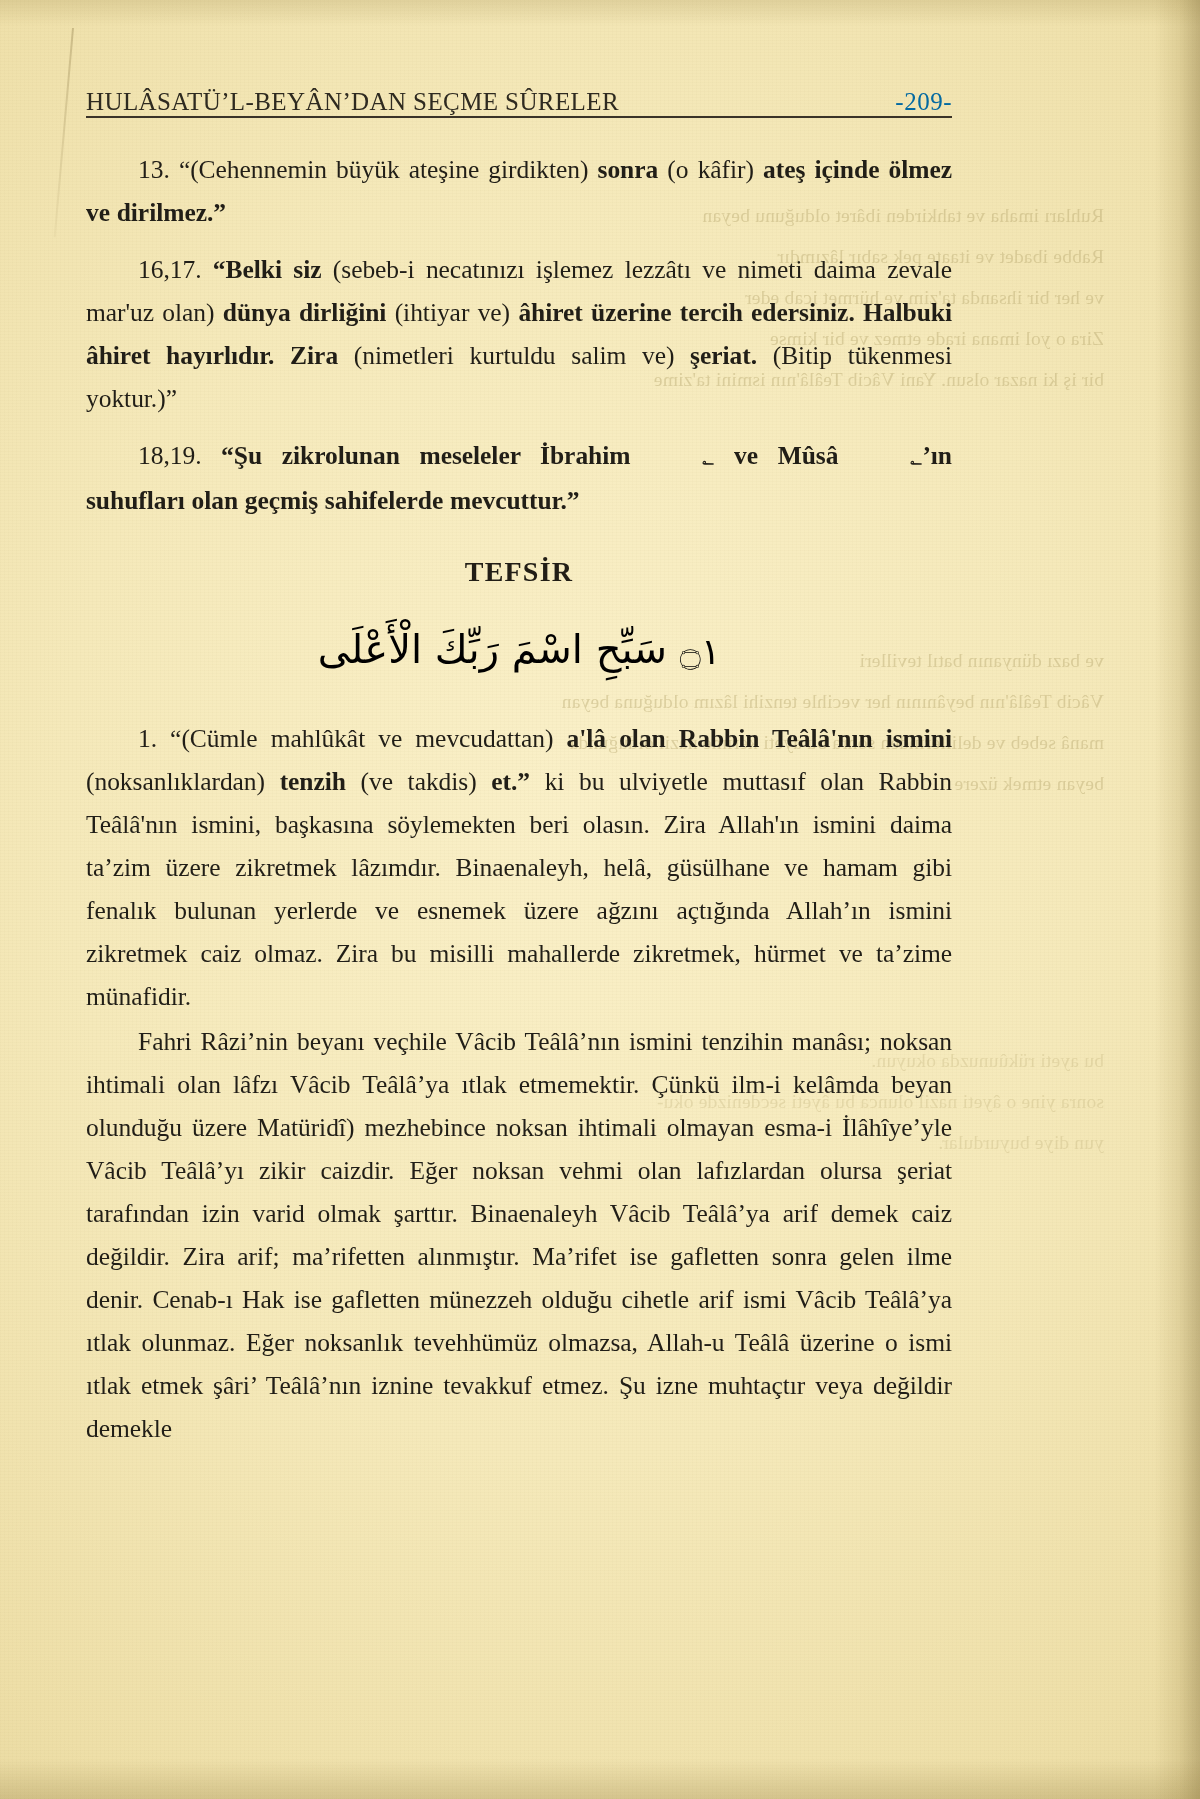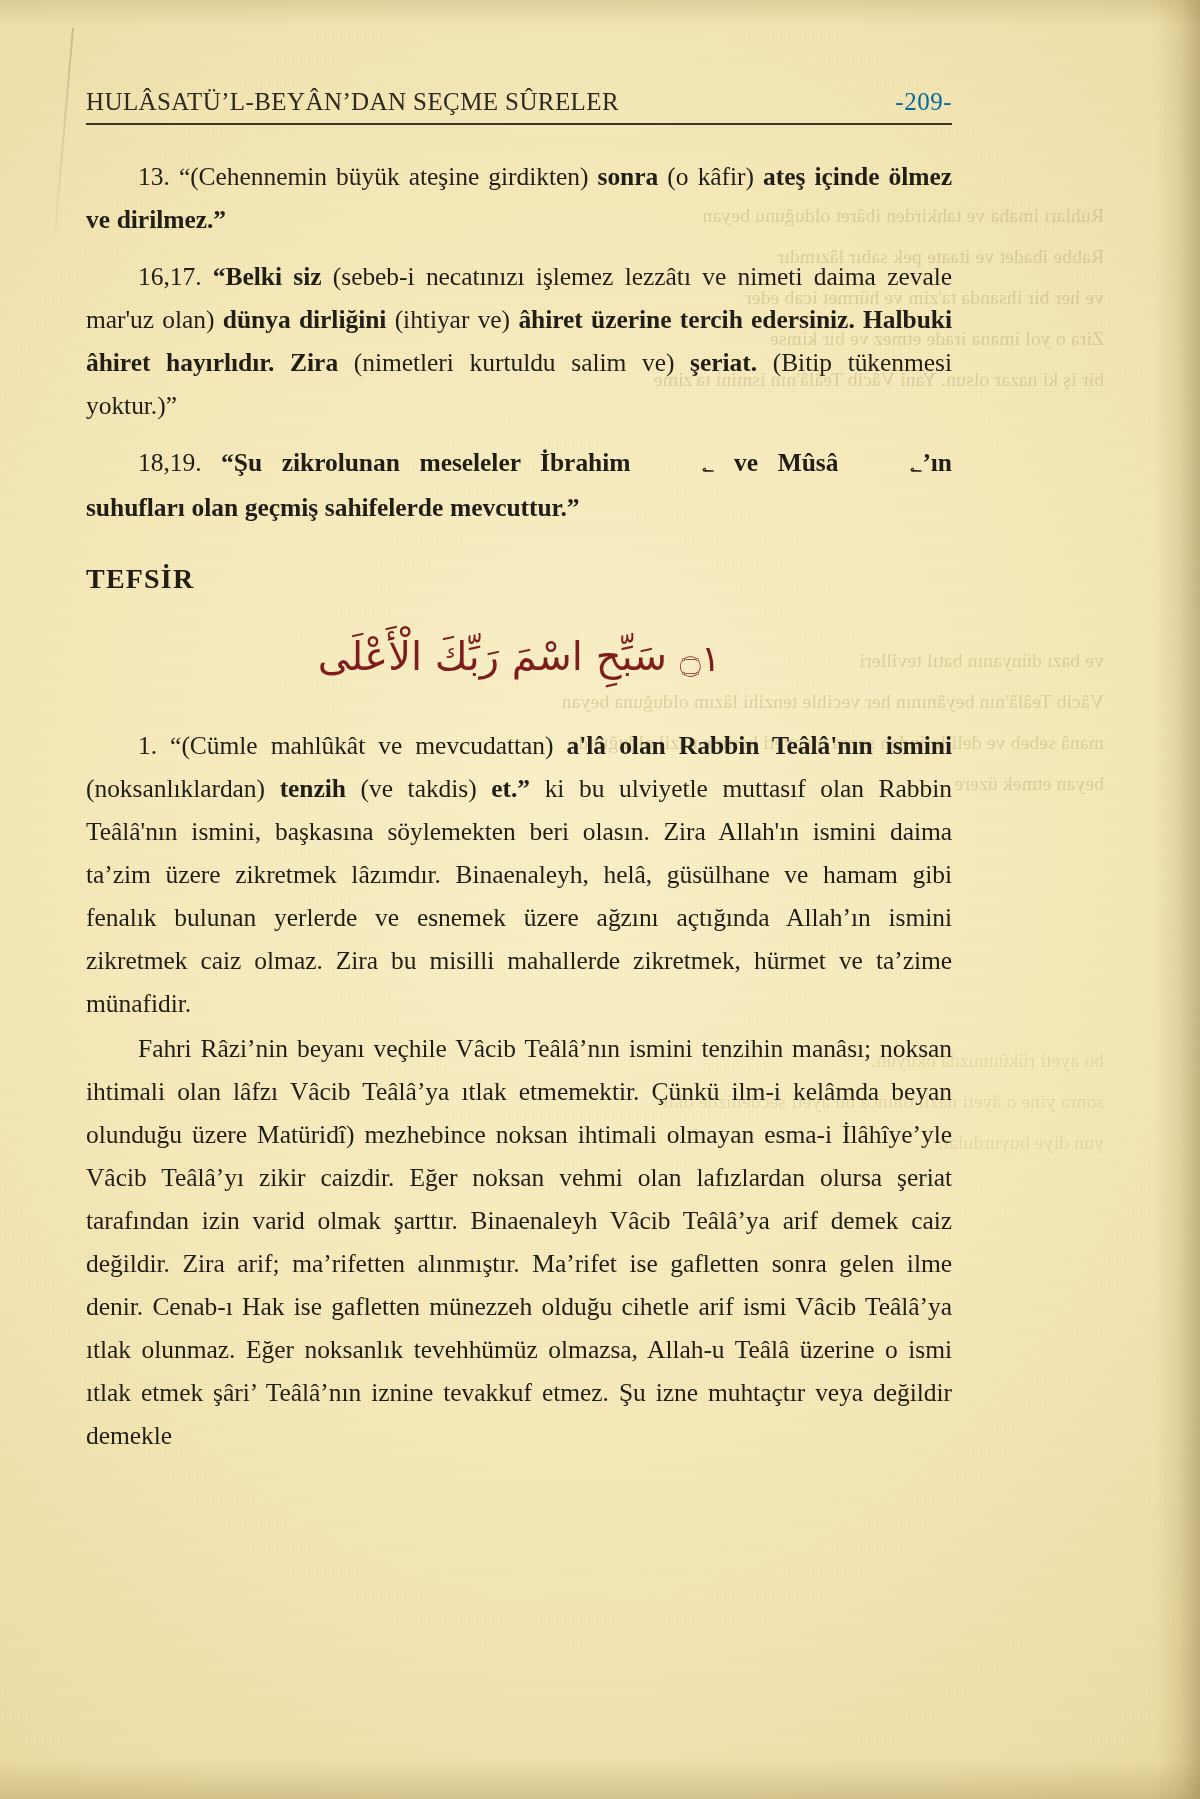--- a/index.html
+++ b/index.html
@@ -78,21 +78,20 @@
     position:absolute;
     left:86px;
     top:88px;
     width:866px;
   }
 
   .header{
     display:flex;
     align-items:baseline;
     justify-content:space-between;
-    padding-bottom: 7px;
     border-bottom: 2.5px solid #3a3328;
   }
   .header .title{
     font-family:"Liberation Serif", serif;
     font-size:25px;
     letter-spacing:.4px;
     color:#2e2a20;
     white-space:nowrap;
   }
   .header .pageno{
@@ -113,35 +112,35 @@
     line-height: 43px;
     text-align: justify;
     text-indent: 52px;
     letter-spacing: -0.05px;
     word-spacing: .4px;
   }
   p.para b{ font-weight: 700; }
   p.para .num{ font-weight:400; }
 
   .tefsir-heading{
-    text-align:left;
+    text-align:center;
     font-size: 28px;
     font-weight: 700;
     letter-spacing: 1.2px;
     margin: 34px 0 10px 0;
     color:#221e16;
   }
 
   .ayah-line{
     text-align:center;
     direction: rtl;
     font-size: 40px;
     line-height: 78px;
     margin: 22px 0 26px 0;
-    color:#7f1d1d;
+    color:#000000;
     font-family:"DejaVu Sans", sans-serif;
     font-weight:500;
   }
   .ayah-mark{
     font-size: 36px;
     vertical-align: middle;
   }
 
   p.body{
     margin: 0 0 2px 0;

